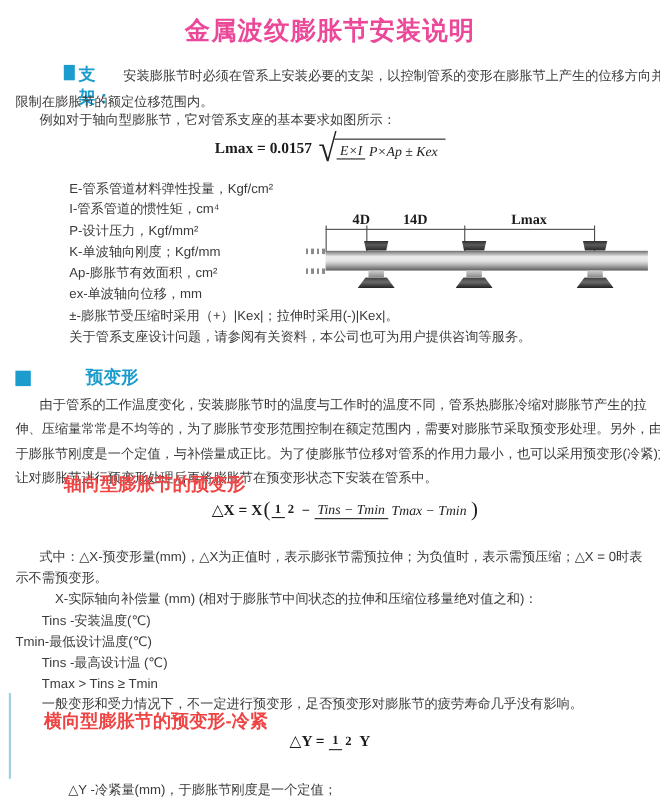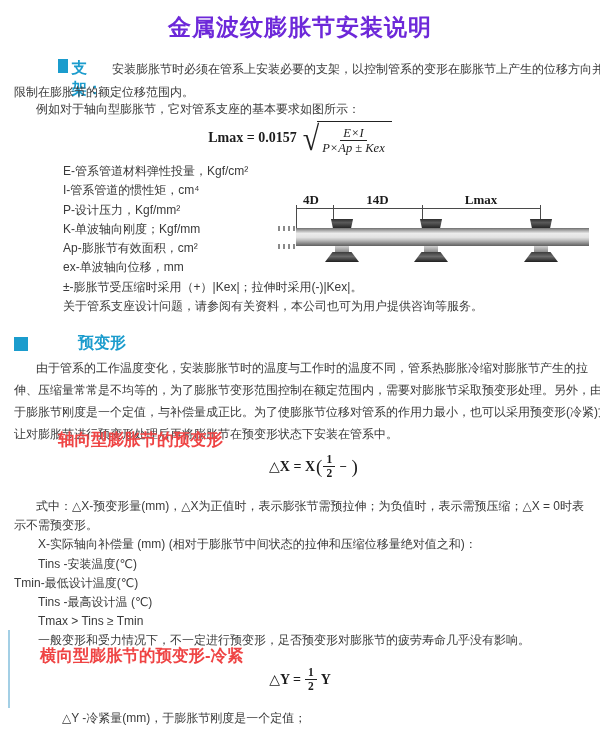--- a/index.html
+++ b/index.html
@@ -3,37 +3,37 @@
 <meta charset="utf-8">
 <style>
   html,body{margin:0;padding:0;background:#fff;}
   .page{
     position:relative;width:600px;height:737px;background:#ffffff;overflow:hidden;
     font-family:"Liberation Sans","DejaVu Sans",sans-serif;color:#3a3a3a;
   }
   .nowrap{white-space:nowrap;}
   
   .doc-title{position:absolute;top:12px;left:0;right:0;text-align:center;
-    font-size:23px;font-weight:bold;color:#6d28d9;letter-spacing:1px;}
+    font-size:23px;font-weight:bold;color:#ec4899;letter-spacing:1px;}
   
   .bullet{display:inline-block;width:14px;height:14px;background:#1b9ccd;margin-right:3px;
     vertical-align:-1px;}
   .h-blue{color:#1b9ccd;font-weight:bold;}
   .sec-heading-inline{position:absolute;top:58px;left:58px;display:flex;align-items:baseline;}
   .sec-heading-inline .h-blue{font-size:15.5px;margin-right:6px;}
   .sec-heading-inline .body-txt{font-size:12px;}
   .bodyline{position:absolute;font-size:12px;white-space:nowrap;}
   
   .formula{position:absolute;left:0;right:0;display:flex;justify-content:center;
     align-items:center;font-family:"Liberation Serif","DejaVu Serif",serif;color:#1c1c1c;}
   .f-lhs{font-weight:bold;font-size:14px;}
   .sqrt-sign{font-size:30px;font-weight:normal;line-height:1;margin:0 -2px 0 6px;
     transform:scaleY(1.15);color:#222;}
   .under-root{border-top:1.5px solid #222;padding:1px 4px 0 2px;}
-  .frac{display:inline-flex;flex-direction:column;align-items:center;font-size:12.5px;
+  .frac{display:inline-flex;align-items:center;font-size:12.5px;
     font-style:italic;line-height:1.15;}
   .frac .num{border-bottom:1px solid #222;padding:0 3px;}
   .frac .den{padding:0 3px;}
   .frac.small{font-size:11.5px;font-style:normal;font-weight:bold;}
   .f-op{font-size:13px;margin:0 4px;font-weight:bold;}
   .f-paren{font-size:19px;font-weight:normal;margin:0 1px;}
   
   .varlist{position:absolute;top:162px;left:35px;font-size:12px;line-height:19.3px;}
   .varlist .vl{white-space:nowrap;}
   .varlist .vl.ind{margin-left:28px;}
@@ -102,21 +102,21 @@
     <div class="vl ind">±-膨胀节受压缩时采用（+）|Kex|；拉伸时采用(-)|Kex|。</div>
     <div class="vl ind">关于管系支座设计问题，请参阅有关资料，本公司也可为用户提供咨询等服务。</div>
   </div>
 
   <div class="diagram">
     <div class="dim-line"></div>
     <div class="tick" style="left:18px;"></div>
     <div class="tick" style="left:55px;"></div>
     <div class="tick" style="left:144px;"></div>
     <div class="tick" style="left:262px;"></div>
-    <div class="dlabel" style="left:4px;width:37px;text-align:right;">4D</div>
+    <div class="dlabel" style="left:32px;width:37px;">4D</div>
     <div class="dlabel" style="left:55px;width:89px;">14D</div>
     <div class="dlabel" style="left:144px;width:118px;">Lmax</div>
     <div class="bellows" style="top:33px;"></div>
     <div class="bellows" style="top:51px;"></div>
     <div class="pipe"></div>
     <div class="support" style="left:47px;">
       <div class="clamp"></div>
       <div class="neck"></div>
       <div class="foot"></div>
     </div>
@@ -146,27 +146,31 @@
   <div class="sub-heading" style="top:429px;left:58px;">轴向型膨胀节的预变形</div>
 
   <div class="formula" style="top:453px;padding-left:28px;">
     <span class="f-lhs">△X = X</span>
     <span class="f-paren">(</span>
     <span class="frac small">
       <span class="num">1</span>
       <span class="den">2</span>
     </span>
     <span class="f-op">−</span>
+    <span class="frac">
+      <span class="num">Tins − Tmin</span>
+      <span class="den">Tmax − Tmin</span>
+    </span>
     <span class="f-paren">)</span>
   </div>
 
   <div class="paras" style="top:497px;left:14px;line-height:19.2px;">
     <div class="pl" style="margin-left:22px;">式中：△X-预变形量(mm)，△X为正值时，表示膨张节需预拉伸；为负值时，表示需预压缩；△X = 0时表</div>
     <div class="pl">示不需预变形。</div>
-    <div class="pl" style="margin-left:24px;">X-实际轴向补偿量 (mm) (相对于膨胀节中间状态的拉伸和压缩位移量绝对值之和)：</div>
+    <div class="pl" style="margin-left:36px;">X-实际轴向补偿量 (mm) (相对于膨胀节中间状态的拉伸和压缩位移量绝对值之和)：</div>
     <div class="pl" style="margin-left:24px;">Tins -安装温度(℃)</div>
     <div class="pl" style="">Tmin-最低设计温度(℃)</div>
     <div class="pl" style="margin-left:24px;">Tins -最高设计温 (℃)</div>
     <div class="pl" style="margin-left:24px;">Tmax &gt; Tins ≥ Tmin</div>
     <div class="pl" style="margin-left:24px;">一般变形和受力情况下，不一定进行预变形，足否预变形对膨胀节的疲劳寿命几乎没有影响。</div>
   </div>
 
   <div class="sub-heading" style="top:645px;left:40px;">横向型膨胀节的预变形-冷紧</div>
 
   <div class="formula" style="top:666px;">

